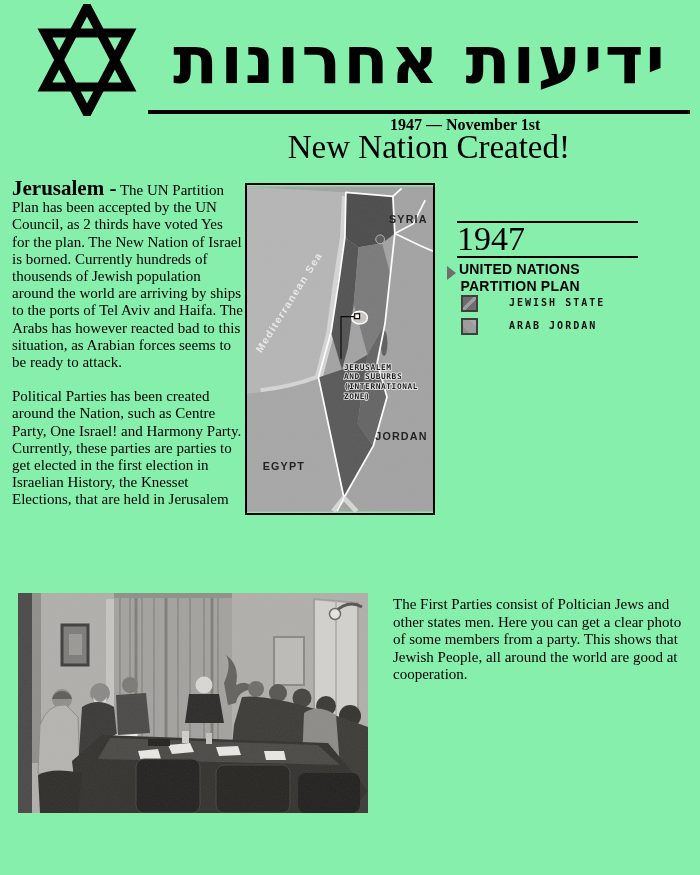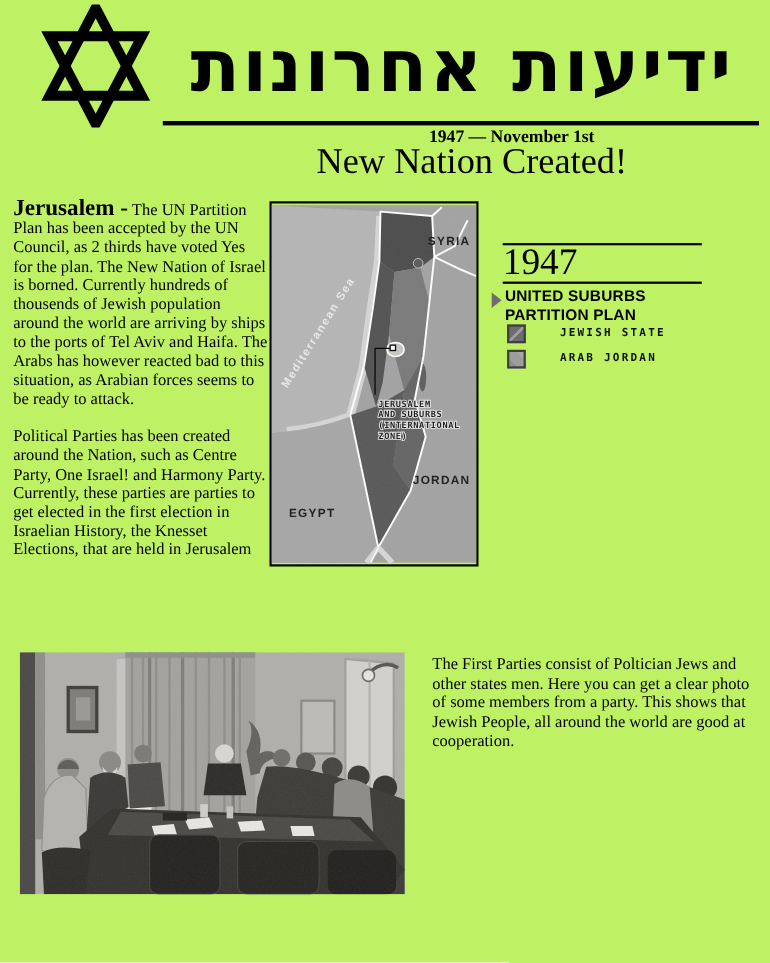--- a/index.html
+++ b/index.html
@@ -1,16 +1,16 @@
 <!DOCTYPE html>
 <html><head>
 <meta charset="utf-8">
 <style>
   html,body{margin:0;padding:0;background:#fff;}
-  .page{position:relative;width:700px;height:875px;background:#bef264;overflow:hidden;
+  .page{position:relative;width:700px;height:875px;background:#86efac;overflow:hidden;
         font-family:"Liberation Serif",serif;color:#000;}
 
   
   .star{position:absolute;left:36px;top:4px;width:102px;height:112px;}
   .hebrew-title{position:absolute;left:150px;top:12px;width:540px;height:98px;
       font-family:"DejaVu Sans",sans-serif;font-weight:bold;font-size:66px;line-height:98px;
       text-align:center;white-space:nowrap;letter-spacing:2px;}
   .mast-rule{position:absolute;left:148px;top:110px;width:542px;height:4px;background:#000;}
   .date-line{position:absolute;left:390px;top:115px;width:298px;text-align:left;
       font-weight:bold;font-size:16px;line-height:20px;}
@@ -20,21 +20,21 @@
   
   .article-col{position:absolute;left:12px;top:180px;width:231px;font-size:15px;line-height:17.2px;}
   .article-col p{margin:0 0 17px 0;}
   .lead-in{font-weight:bold;font-size:21px;}
 
   
   .map-frame{position:absolute;left:245px;top:183px;width:186px;height:328px;border:2px solid #000;}
   .map-frame svg{display:block;}
 
   
-  .infobox{position:absolute;left:447px;top:195px;width:243px;height:280px;}
+  .infobox{position:absolute;left:447px;top:195px;width:243px;height:280px;text-align:right;}
   .ib-line{position:absolute;left:10px;width:181px;height:2px;background:#000;}
   .ib-line.top{top:26px;}
   .ib-line.bottom{top:61px;}
   .ib-year{position:absolute;left:10px;top:28px;font-size:34px;line-height:32px;
       font-family:"Liberation Serif",serif;}
   .ib-arrow{position:absolute;left:0px;top:71px;width:0;height:0;
       border-left:9px solid #6e6e6e;border-top:7px solid transparent;border-bottom:7px solid transparent;}
   .ib-title{position:absolute;left:12px;top:66px;font-family:"Liberation Sans",sans-serif;
       font-weight:bold;font-size:14px;line-height:17px;letter-spacing:0.2px;}
   .legend-row{position:absolute;left:14px;height:16px;}
@@ -120,21 +120,21 @@
       <rect x="0" y="0" width="190" height="332" filter="url(#grain)" opacity="0.5"></rect>
     </svg>
   </div>
 
   <div class="infobox">
     <div class="ib-line top"></div>
     <div class="ib-year">1947</div>
     <div class="ib-line bottom"></div>
     <div class="ib-arrow"></div>
     <div class="ib-title">
-      <div>UNITED SUBURBS</div>
+      <div>UNITED NATIONS</div>
       <div>PARTITION PLAN</div>
     </div>
     <div class="legend-row r1">
       <span class="swatch jewish"></span>
       <span class="legend-label">JEWISH STATE</span>
     </div>
     <div class="legend-row r2">
       <span class="swatch arab"></span>
       <span class="legend-label">ARAB JORDAN</span>
     </div>

